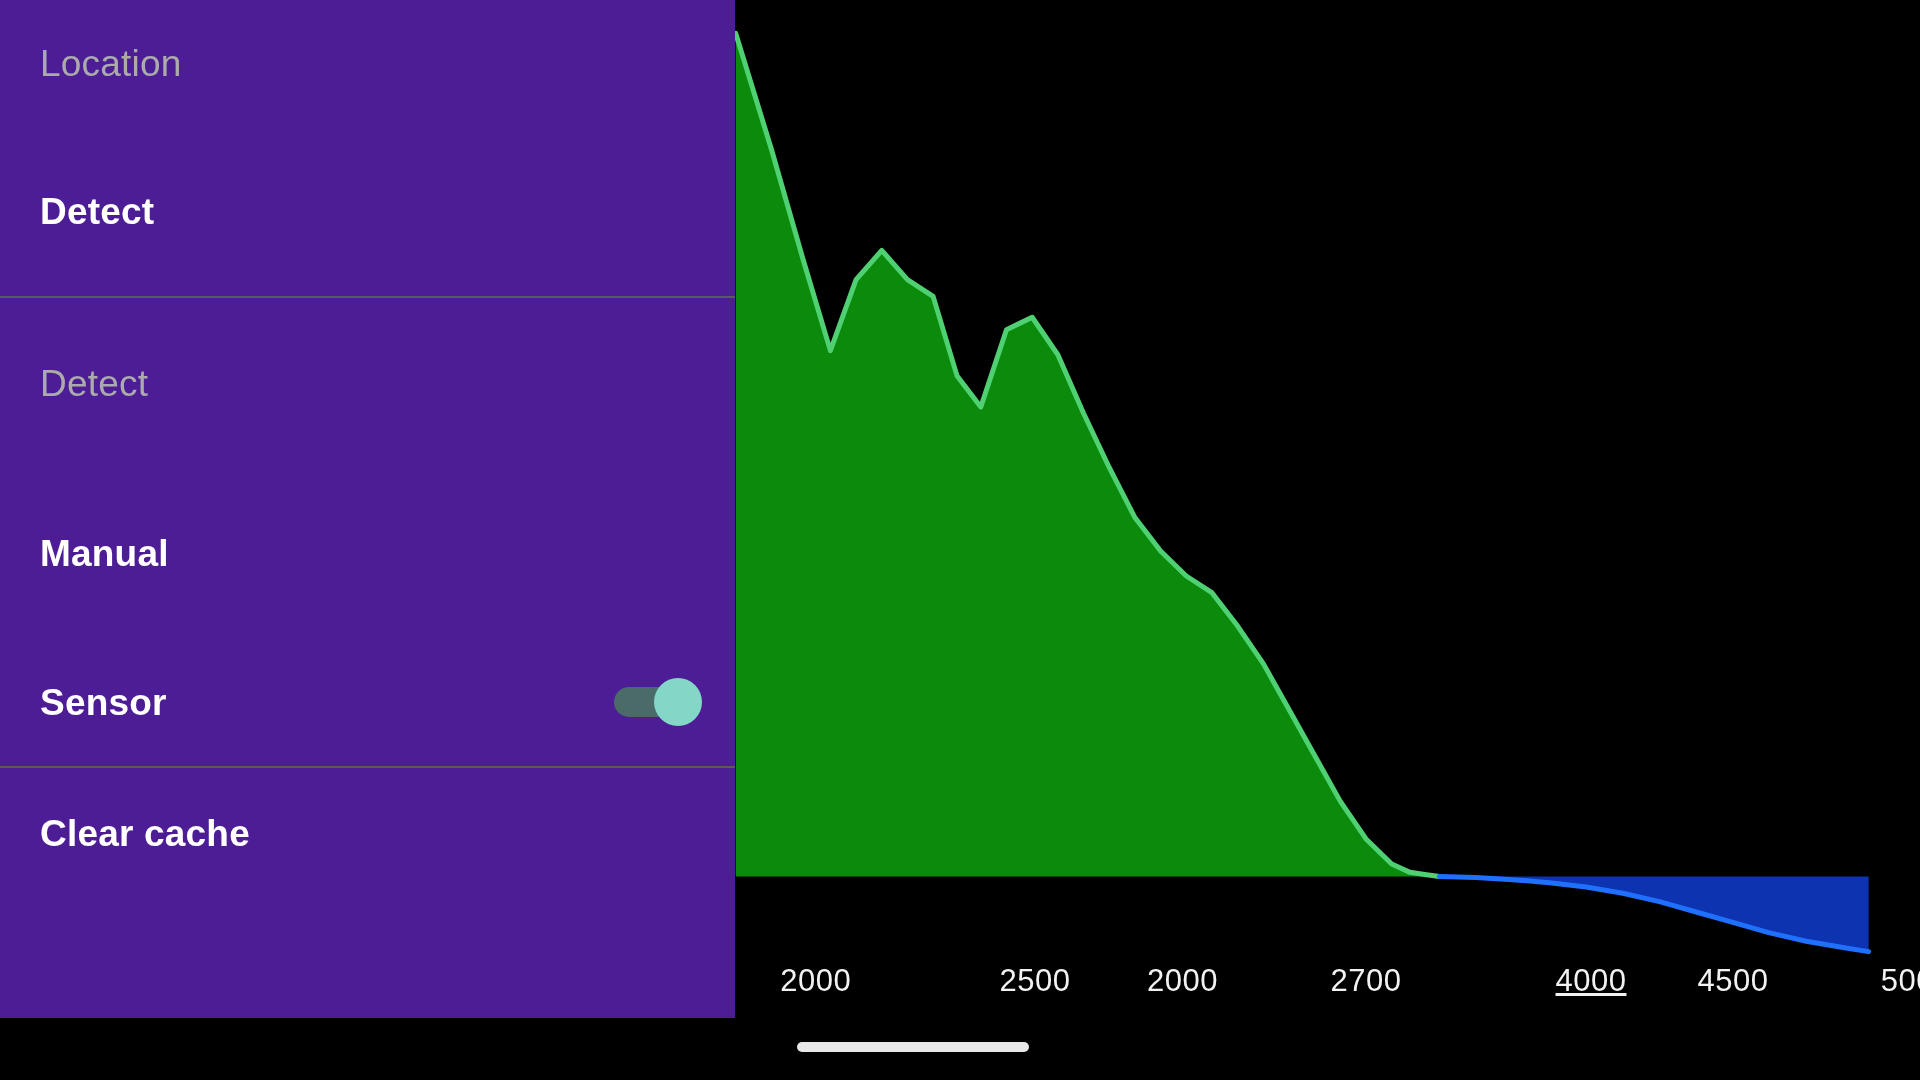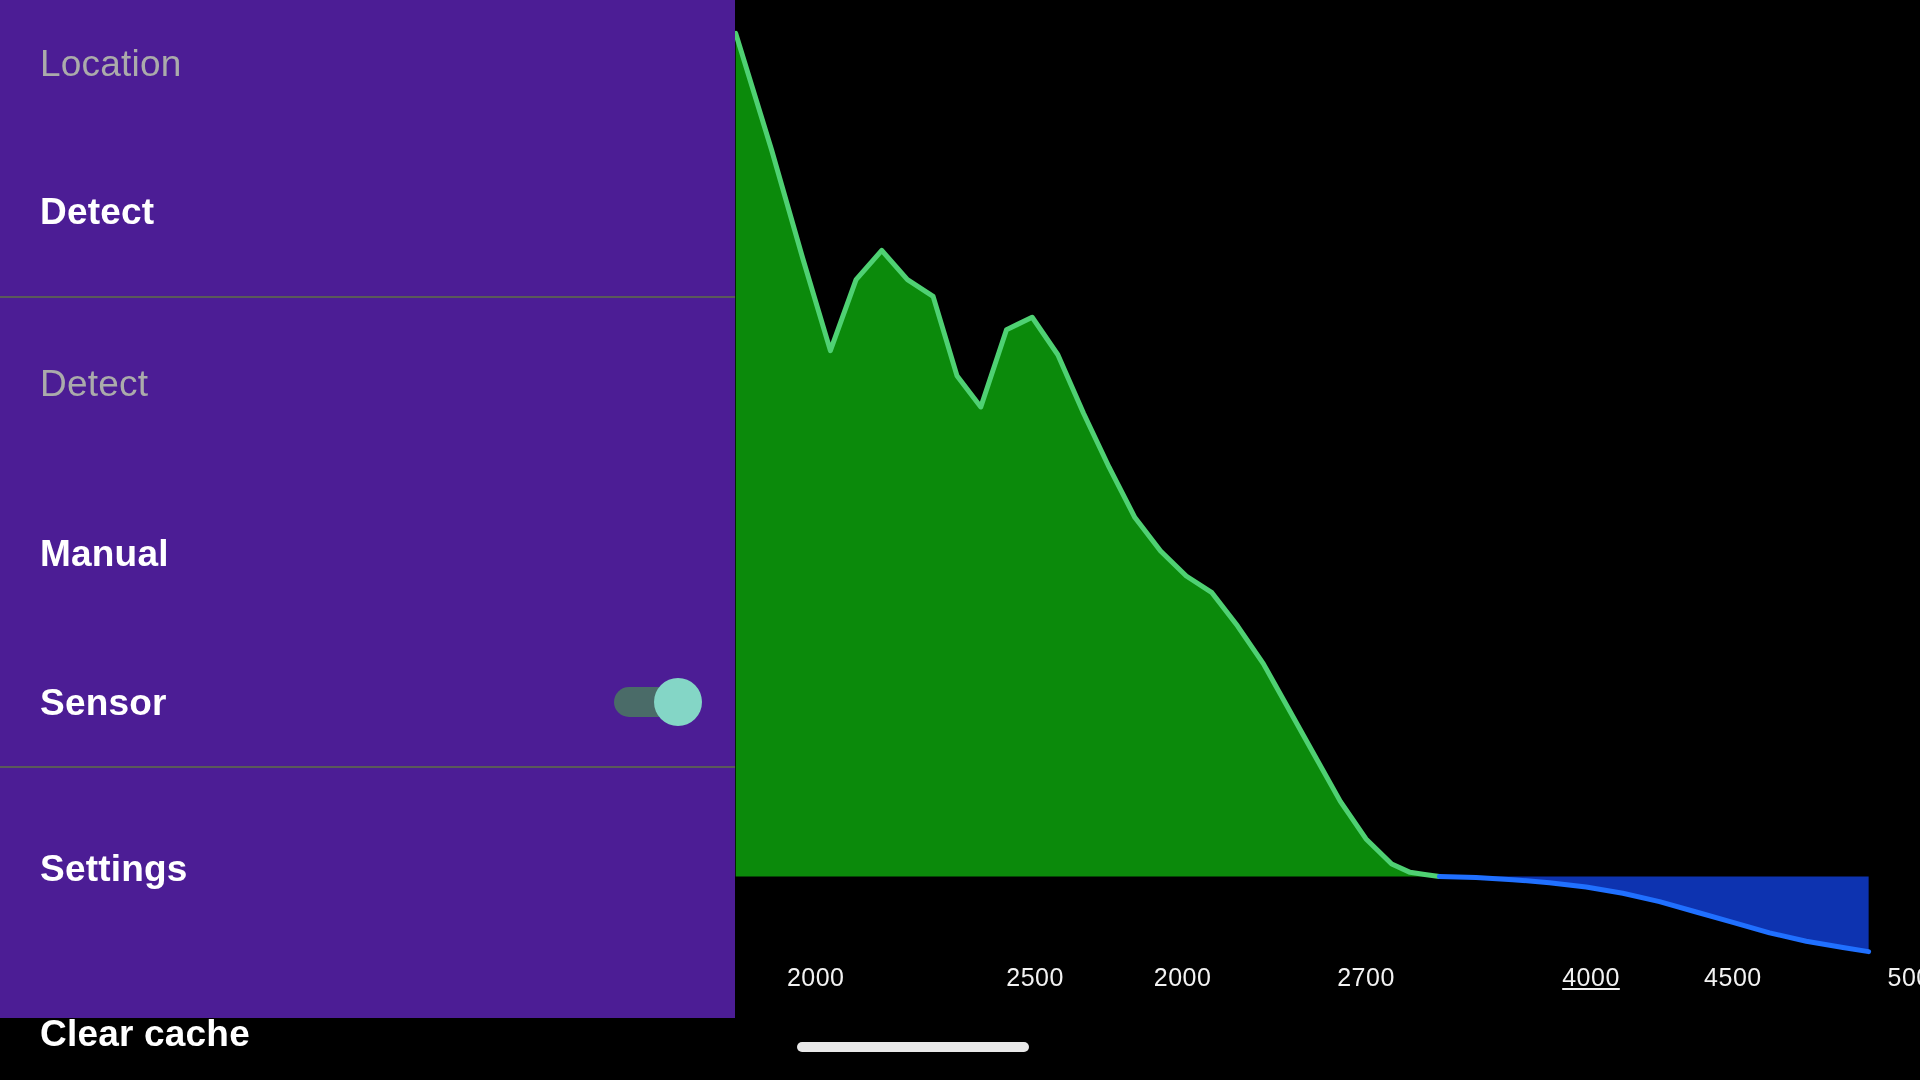--- a/index.html
+++ b/index.html
@@ -19,21 +19,21 @@
   }
   #chart-svg { position:absolute; left:0; top:0; width:1185px; height:960px; display:block; }
 
   #x-axis-labels {
     position:absolute; left:0; top:963px; width:1185px; height:50px;
   }
   .x-tick-label {
     position:absolute;
     transform:translateX(-50%);
     color:#f2f2f2;
-    font-size:25px;
+    font-size:31px;
     font-weight:400;
     letter-spacing:0.5px;
     white-space:nowrap;
     font-family:"Liberation Sans", sans-serif;
   }
 
   #home-indicator {
     position:absolute;
     left:797px; top:1042px;
     width:232px; height:10px;
@@ -165,22 +165,19 @@
         <span class="switch-wrap">
           <span class="switch-track"></span>
           <span class="switch-thumb"></span>
         </span>
       </div>
     </div>
 
     <div class="divider"></div>
 
     <div class="menu-group">
-      <div class="menu-item" id="row-settings">
-        <span class="menu-label">Settings</span>
-      </div>
       <div class="menu-item" id="row-clear">
         <span class="menu-label">Clear cache</span>
       </div>
     </div>
 
   </div>
 </div>
 
 </body></html>

